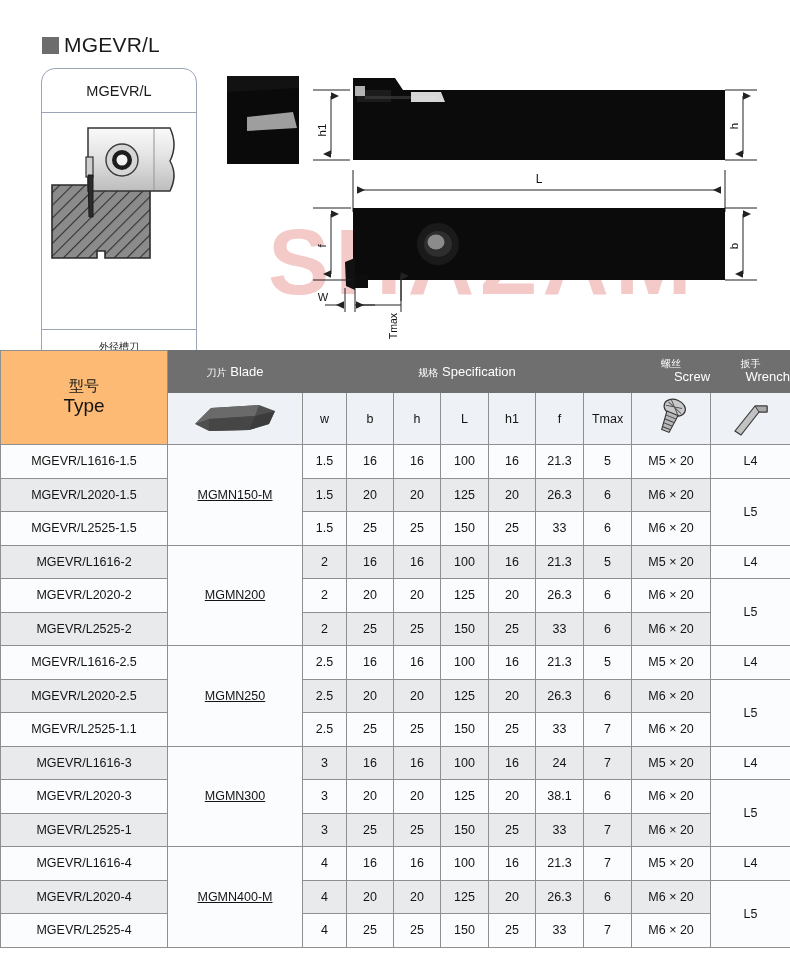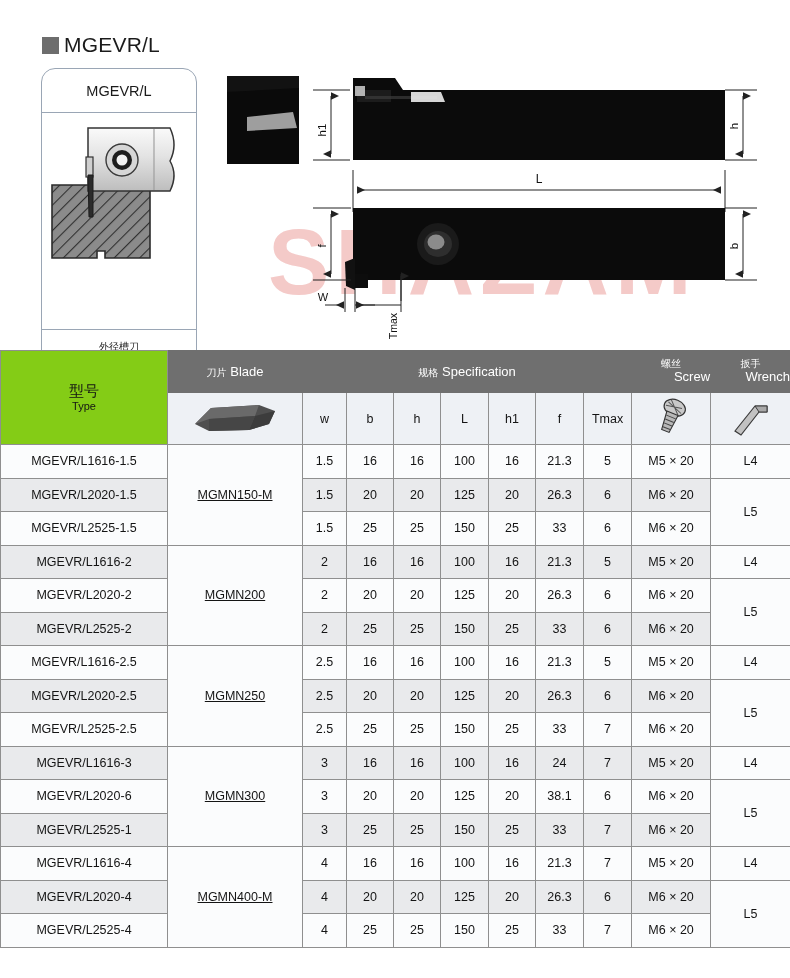--- a/index.html
+++ b/index.html
@@ -124,26 +124,26 @@
     background: #6f6f6f;
     color: #ffffff;
     height: 42px;
     font-size: 14px;
     border-color: #6f6f6f;
   }
   table.spec th.grp .cn { font-size: 10px; }
   table.spec th.grp .en { font-size: 13px; text-align: right; }
   table.spec th.grp.two { line-height: 1.05; }
   th.type-head {
-    background: #84cc16;
+    background: #fdba74;
     color: #fff;
     line-height: 1.12;
   }
   th.type-head .cn { font-size: 15px; display:block; }
-  th.type-head .en { font-size: 11px; display:block; }
+  th.type-head .en { font-size: 19px; display:block; }
 
   th.sub {
     background: #eef1f5;
     height: 52px;
     font-size: 12.5px;
   }
 
   tr.r-odd  td { background: #e9eaec; }
   tr.r-even td { background: #fbfcfd; }
   td.type-cell { text-align: center; font-size: 12.5px; height: 33.5px; margin-left: 34px; }
@@ -460,21 +460,21 @@
         <td class="">20</td>
         <td class="">20</td>
         <td class="">125</td>
         <td class="">20</td>
         <td class="">26.3</td>
         <td class="">6</td>
         <td class="screw-cell">M6 × 20</td>
         <td class="wrench-cell" rowspan="2">L5</td>
       </tr>
       <tr class="r-even">
-        <td class="type-cell">MGEVR/L2525-2.5</td>
+        <td class="type-cell">MGEVR/L2525-1.1</td>
         <td class="">2.5</td>
         <td class="">25</td>
         <td class="">25</td>
         <td class="">150</td>
         <td class="">25</td>
         <td class="">33</td>
         <td class="">7</td>
         <td class="screw-cell">M6 × 20</td>
       </tr>
       <tr class="r-odd">
@@ -484,21 +484,21 @@
         <td class="">16</td>
         <td class="">16</td>
         <td class="">100</td>
         <td class="">16</td>
         <td class="">24</td>
         <td class="">7</td>
         <td class="screw-cell">M5 × 20</td>
         <td class="wrench-cell" rowspan="1">L4</td>
       </tr>
       <tr class="r-even">
-        <td class="type-cell">MGEVR/L2020-6</td>
+        <td class="type-cell">MGEVR/L2020-3</td>
         <td class="">3</td>
         <td class="">20</td>
         <td class="">20</td>
         <td class="">125</td>
         <td class="">20</td>
         <td class="">38.1</td>
         <td class="">6</td>
         <td class="screw-cell">M6 × 20</td>
         <td class="wrench-cell" rowspan="2">L5</td>
       </tr>

